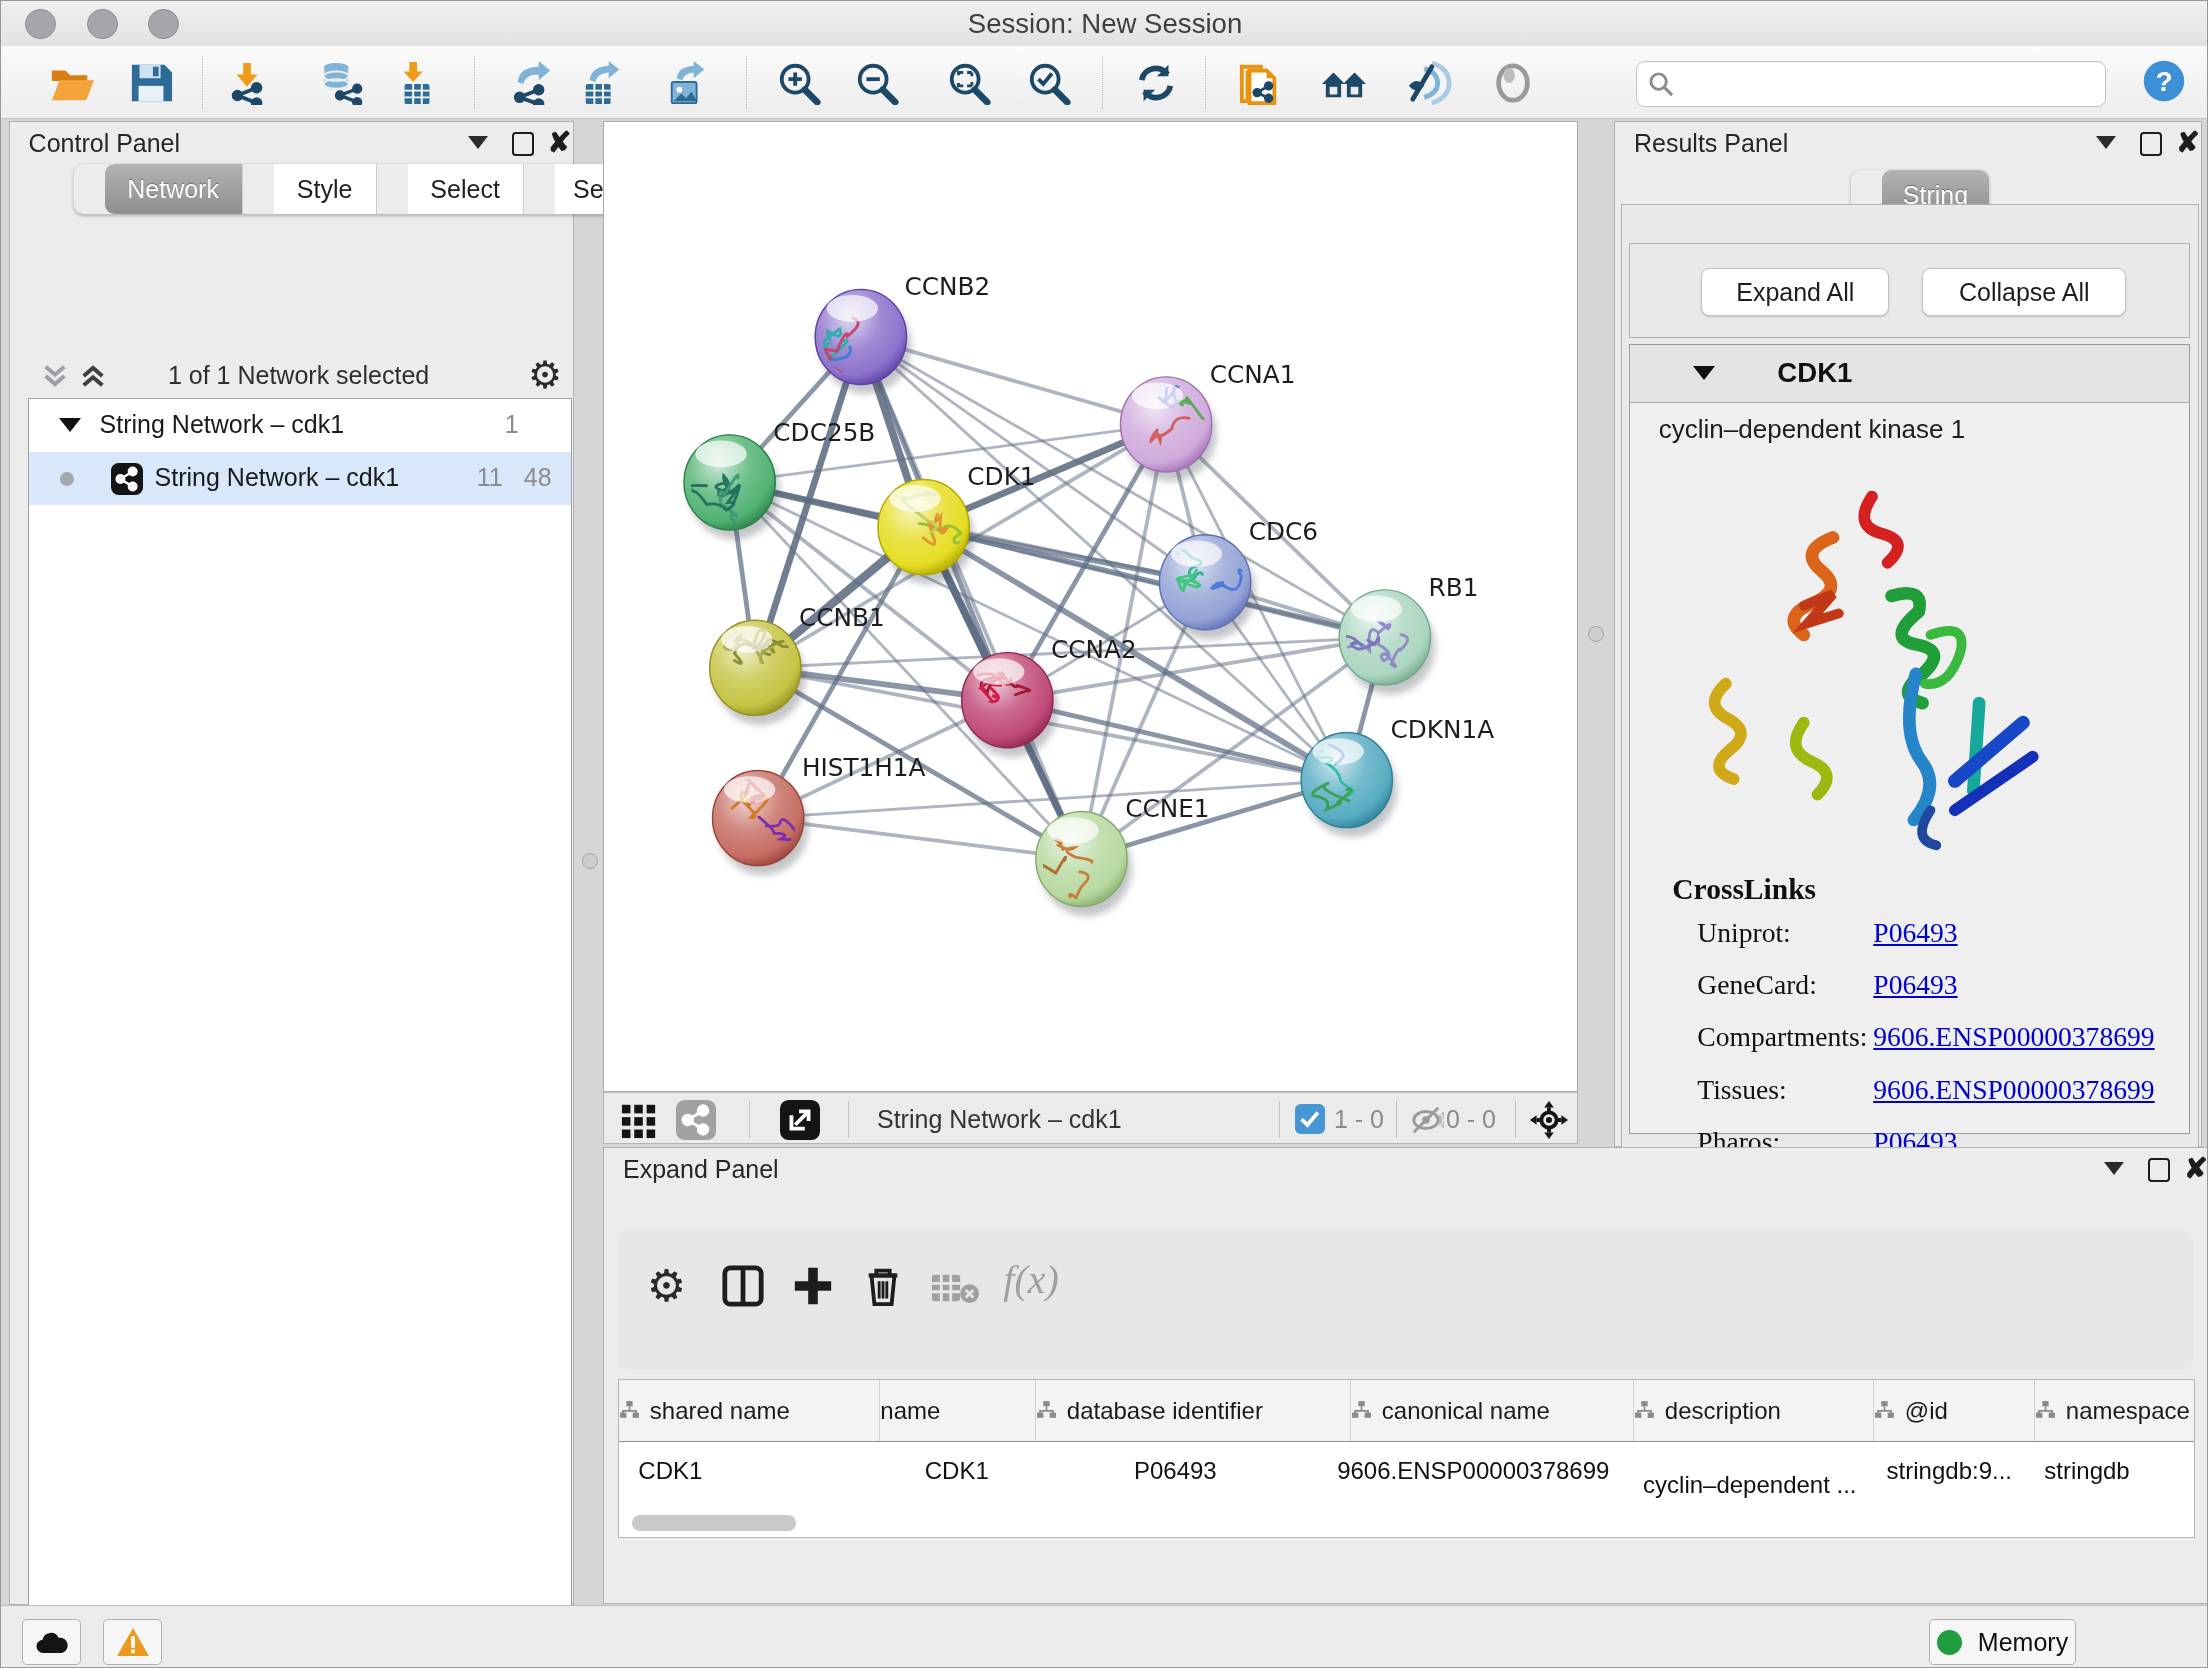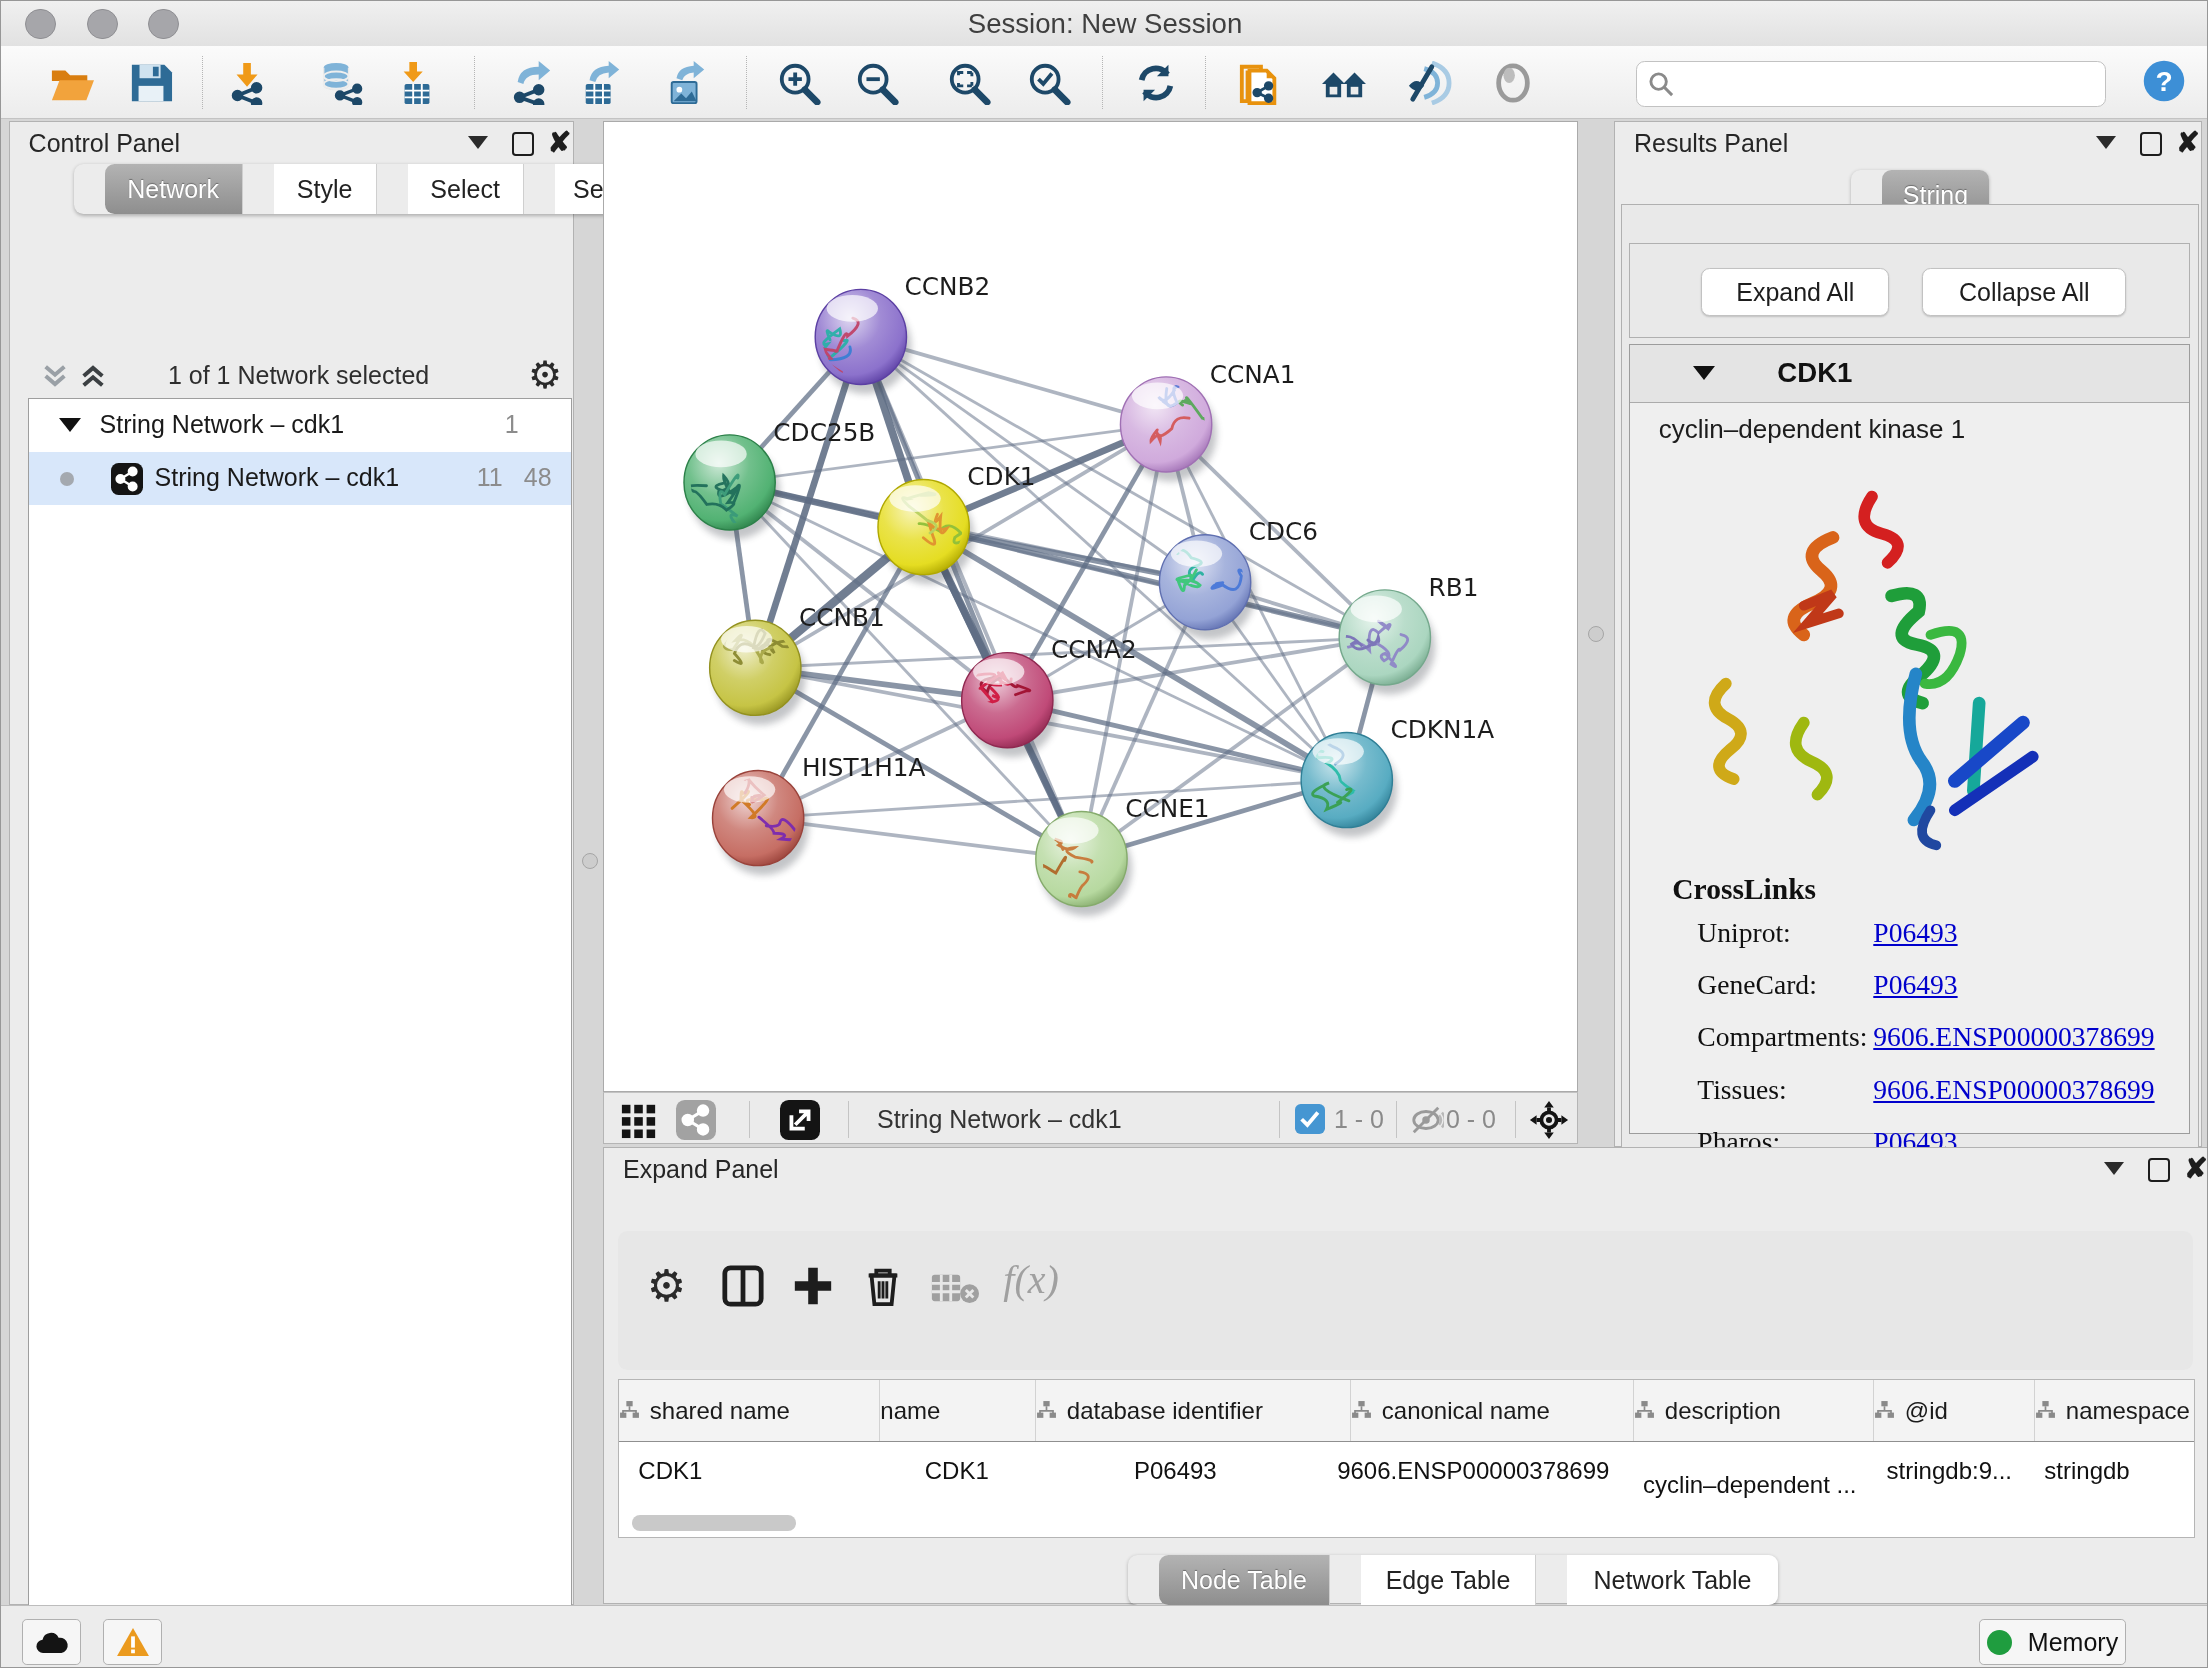--- a/index.html
+++ b/index.html
@@ -802,40 +802,35 @@
           <div class="td" style="width: 260px; flex: 0 0 260px; justify-content: flex-start; padding-left: 19px; box-sizing: border-box;">CDK1</div>
           <div class="td" style="width: 155px; flex: 0 0 155px;">CDK1</div>
           <div class="td" style="width: 282px; flex: 0 0 282px;">P06493</div>
           <div class="td" style="width: 314px; flex: 0 0 314px;">9606.ENSP00000378699</div>
           <div class="td" style="width: 239px; flex: 0 0 239px; margin-top: 28px;">cyclin–dependent ...</div>
           <div class="td" style="width: 160px; flex: 0 0 160px;">stringdb:9...</div>
           <div class="td" style="width: 305px; flex: 0 0 305px; justify-content: flex-start; padding-left: 15px; box-sizing: border-box;">stringdb</div>
         </div>
       <div class="hscroll"></div>
     </div>
-    <div class="seg" style="left:524px;top:407px;" id="tp-tabs">
-        <div class="tab active" style="width: 170px;">Node Table</div>
-        <div class="tab" style="width: 174px;">Edge Table</div>
-        <div class="tab" style="width: 211px;">Network Table</div>
-      </div>
   </div>
 
   <div class="abs statusbar">
     <div class="sbtn" style="left:21px;width:57px">
       <svg width="34" height="25" viewBox="0 0 36 26">
         <path d="M9 24 a7 7 0 0 1 -1 -14 a9 9 0 0 1 17 -2 a7 7 0 0 1 3 16 z" fill="#141414"></path>
       </svg>
     </div>
     <div class="sbtn" style="left:102px;width:57px">
       <svg width="34" height="30" viewBox="0 0 36 32">
         <path d="M18 1 L35 31 H1 z" fill="#eb9a1e"></path>
           <rect x="16" y="10" width="4" height="12" fill="#fff"></rect>
           <rect x="16" y="24" width="4" height="4" fill="#fff"></rect>
       </svg>
     </div>
-    <div class="sbtn" style="left:1978px;width:145px;gap:16px">
+    <div class="sbtn" style="left:1928px;width:145px;gap:16px">
       <span style="width:25px;height:25px;border-radius:50%;background:#1f9d3f;display:inline-block"></span>
       <span style="font-size:25px;color:#111">Memory</span>
     </div>
   </div>
 
 </div>
 
 
 </body></html>

